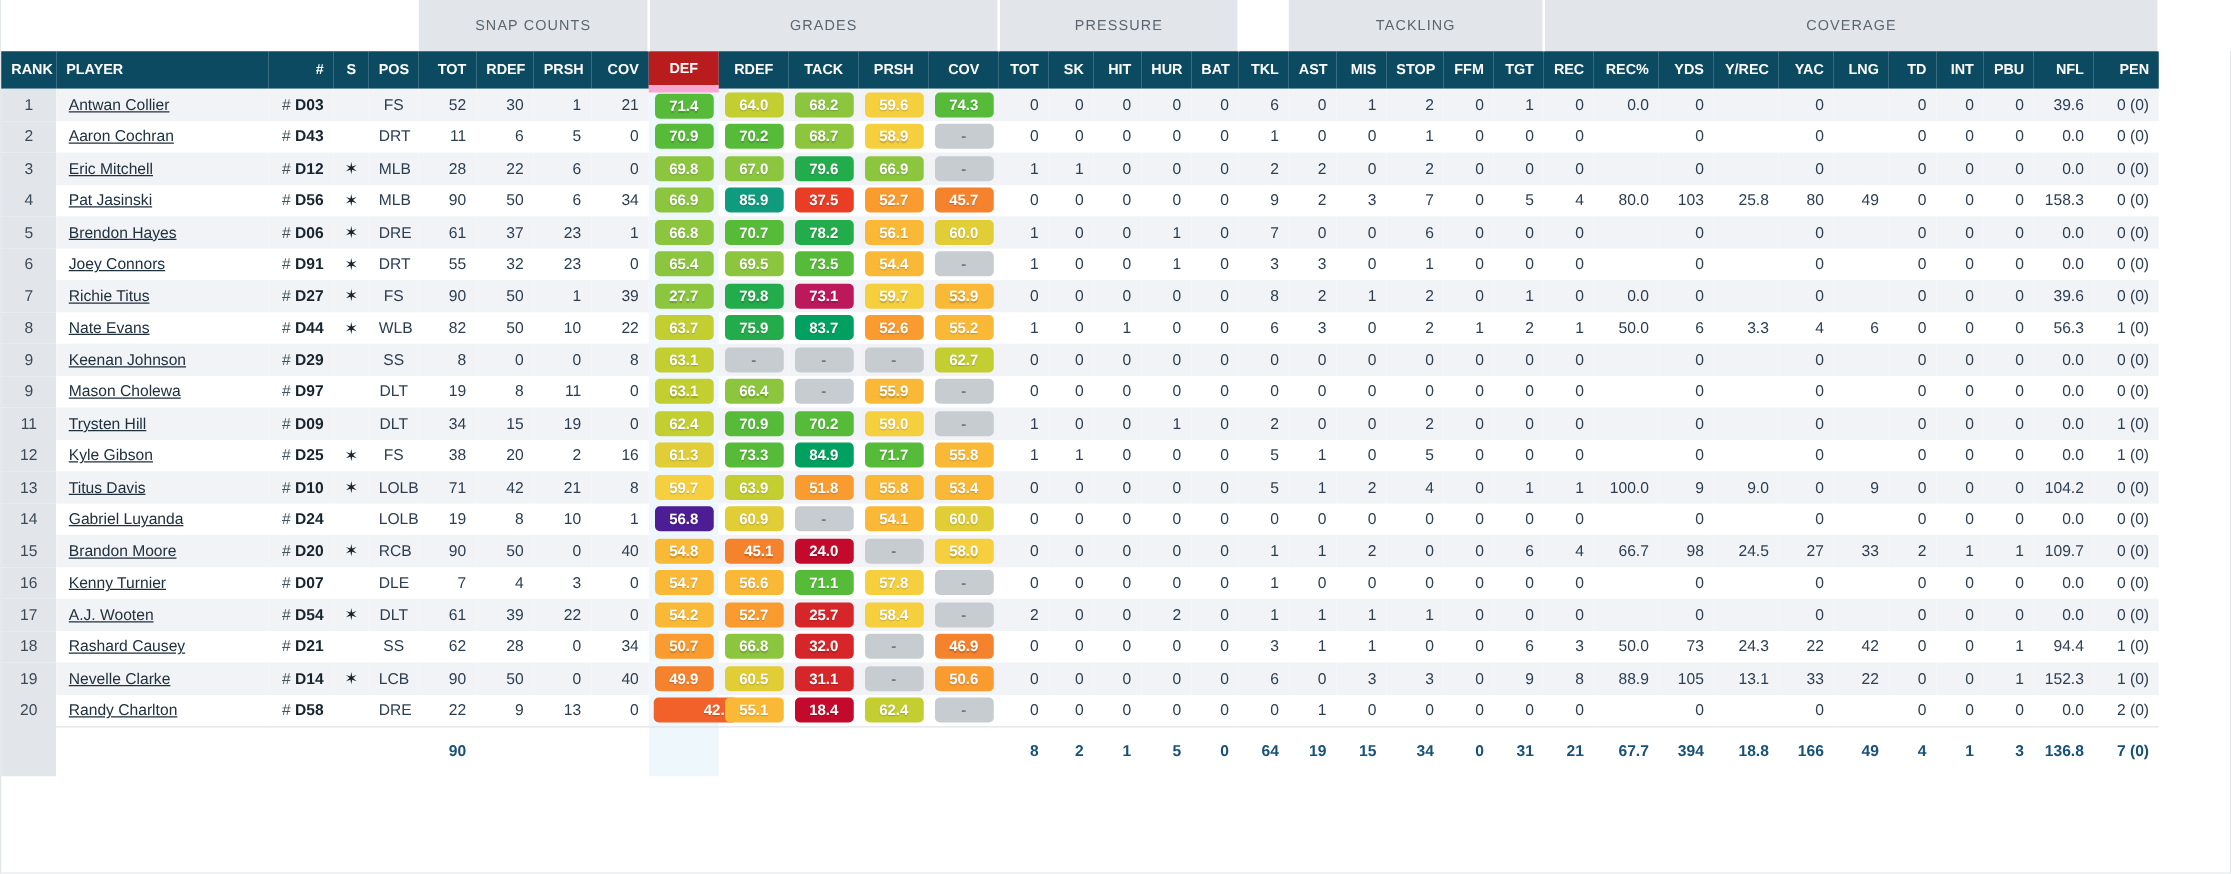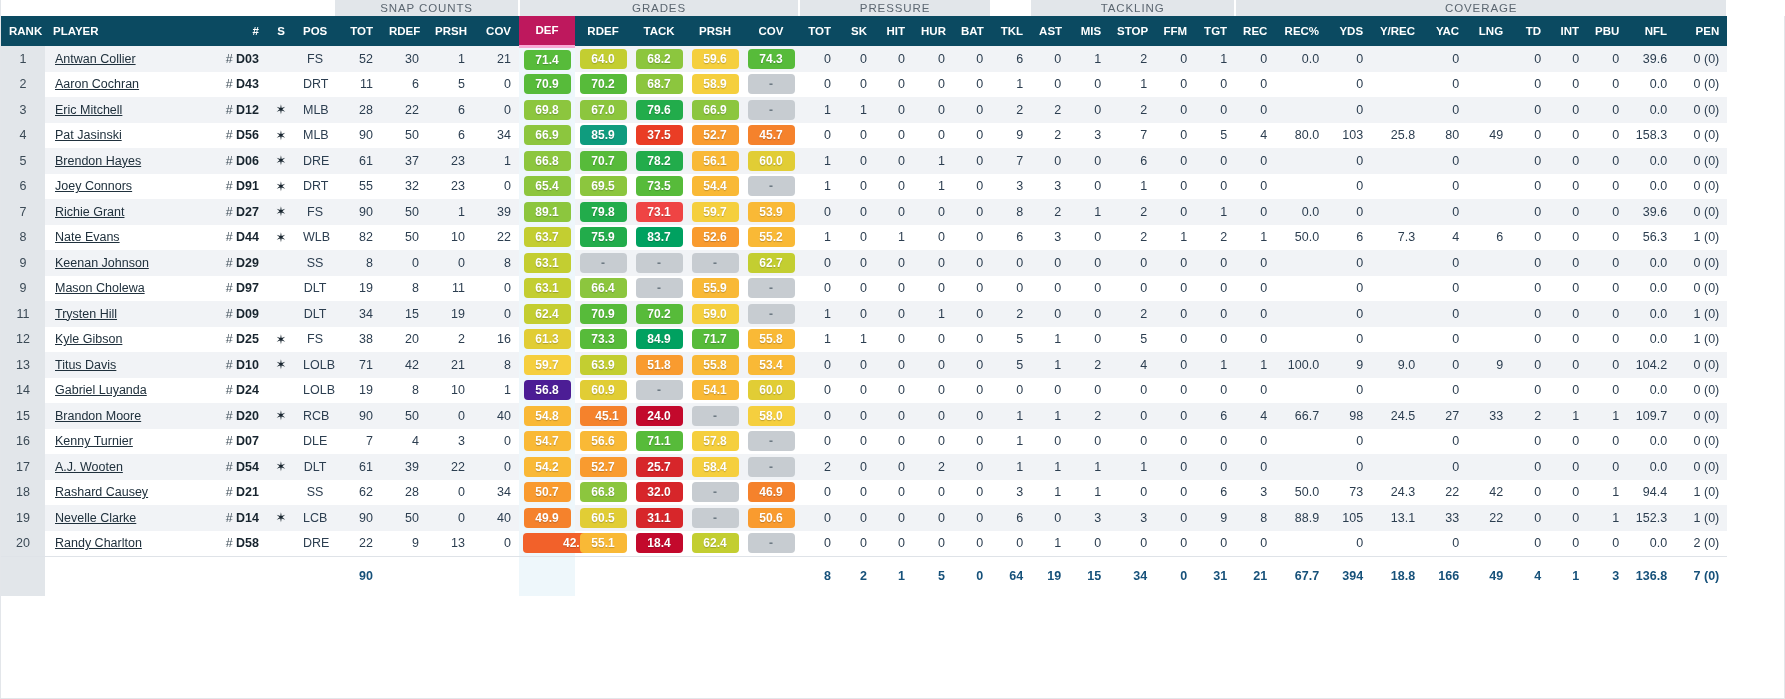--- a/index.html
+++ b/index.html
@@ -21,21 +21,21 @@
     border-left: 1px solid #e3e6ea;
     border-right: 1px solid #e3e6ea;
     border-bottom: 1px solid #e3e6ea;
   }
   table.stats {
     border-collapse: collapse;
     width: 1785px;
     table-layout: fixed;
   }
   
-  tr.grouprow { height: 16px; }
+  tr.grouprow { height: 41px; }
   tr.grouprow th {
     font-size: 11.5px;
     letter-spacing: 0.9px;
     color: #5b6670;
     font-weight: 400;
     background: #ffffff;
     text-align: center;
     padding: 0;
     vertical-align: middle;
     border: 0;
@@ -53,22 +53,22 @@
     background: #0b4a61;
     color: #ffffff;
     font-size: 11.5px;
     font-weight: bold;
     padding: 0 8px;
     vertical-align: middle;
     white-space: nowrap;
     border: 0;
   }
   tr.headrow th.sorted {
-    background: #be185d;
-    border-bottom: 3px solid #f9a8d4;
+    background: #b91c1c;
+    border-bottom: 6px solid #f9a8d4;
   }
   th.ta-l, td.ta-l { text-align: left; }
   th.ta-r, td.ta-r { text-align: right; }
   th.ta-c, td.ta-c { text-align: center; }
 
   
   tbody tr { height: 25.5px; }
   tbody tr.odd  td { background: #f1f3f6; }
   tbody tr.even td { background: #ffffff; }
   tbody td {
@@ -452,31 +452,31 @@
             <td class="num">0</td>
             <td class="num"></td>
             <td class="num">0</td>
             <td class="num">0</td>
             <td class="num">0</td>
             <td class="num">0.0</td>
             <td class="num">0 (0)</td>
           </tr>
           <tr class="odd">
             <td class="rank">7</td>
-            <td class="player"><a>Richie Grant</a></td>
+            <td class="player"><a>Richie Titus</a></td>
             <td class="jersey"><span># </span><b>D27</b></td>
             <td class="star">✶</td>
             <td class="pos">FS</td>
             <td class="num">90</td>
             <td class="num">50</td>
             <td class="num">1</td>
             <td class="num">39</td>
-            <td class="grade sortcol"><span class="pill" style="background: rgb(140, 198, 62);">89.1</span></td>
+            <td class="grade sortcol"><span class="pill" style="background: rgb(140, 198, 62);">27.7</span></td>
             <td class="grade"><span class="pill" style="background: rgb(34, 172, 75);">79.8</span></td>
-            <td class="grade"><span class="pill" style="background: #ef4444;">73.1</span></td>
+            <td class="grade"><span class="pill" style="background: #be185d;">73.1</span></td>
             <td class="grade"><span class="pill" style="background: rgb(245, 207, 62);">59.7</span></td>
             <td class="grade"><span class="pill" style="background: rgb(249, 185, 54);">53.9</span></td>
             <td class="num">0</td>
             <td class="num">0</td>
             <td class="num">0</td>
             <td class="num">0</td>
             <td class="num">0</td>
             <td class="num">8</td>
             <td class="num">2</td>
             <td class="num">1</td>
@@ -517,21 +517,21 @@
             <td class="num">0</td>
             <td class="num">6</td>
             <td class="num">3</td>
             <td class="num">0</td>
             <td class="num">2</td>
             <td class="num">1</td>
             <td class="num">2</td>
             <td class="num">1</td>
             <td class="num">50.0</td>
             <td class="num">6</td>
-            <td class="num">7.3</td>
+            <td class="num">3.3</td>
             <td class="num">4</td>
             <td class="num">6</td>
             <td class="num">0</td>
             <td class="num">0</td>
             <td class="num">0</td>
             <td class="num">56.3</td>
             <td class="num">1 (0)</td>
           </tr>
           <tr class="odd">
             <td class="rank">9</td>

